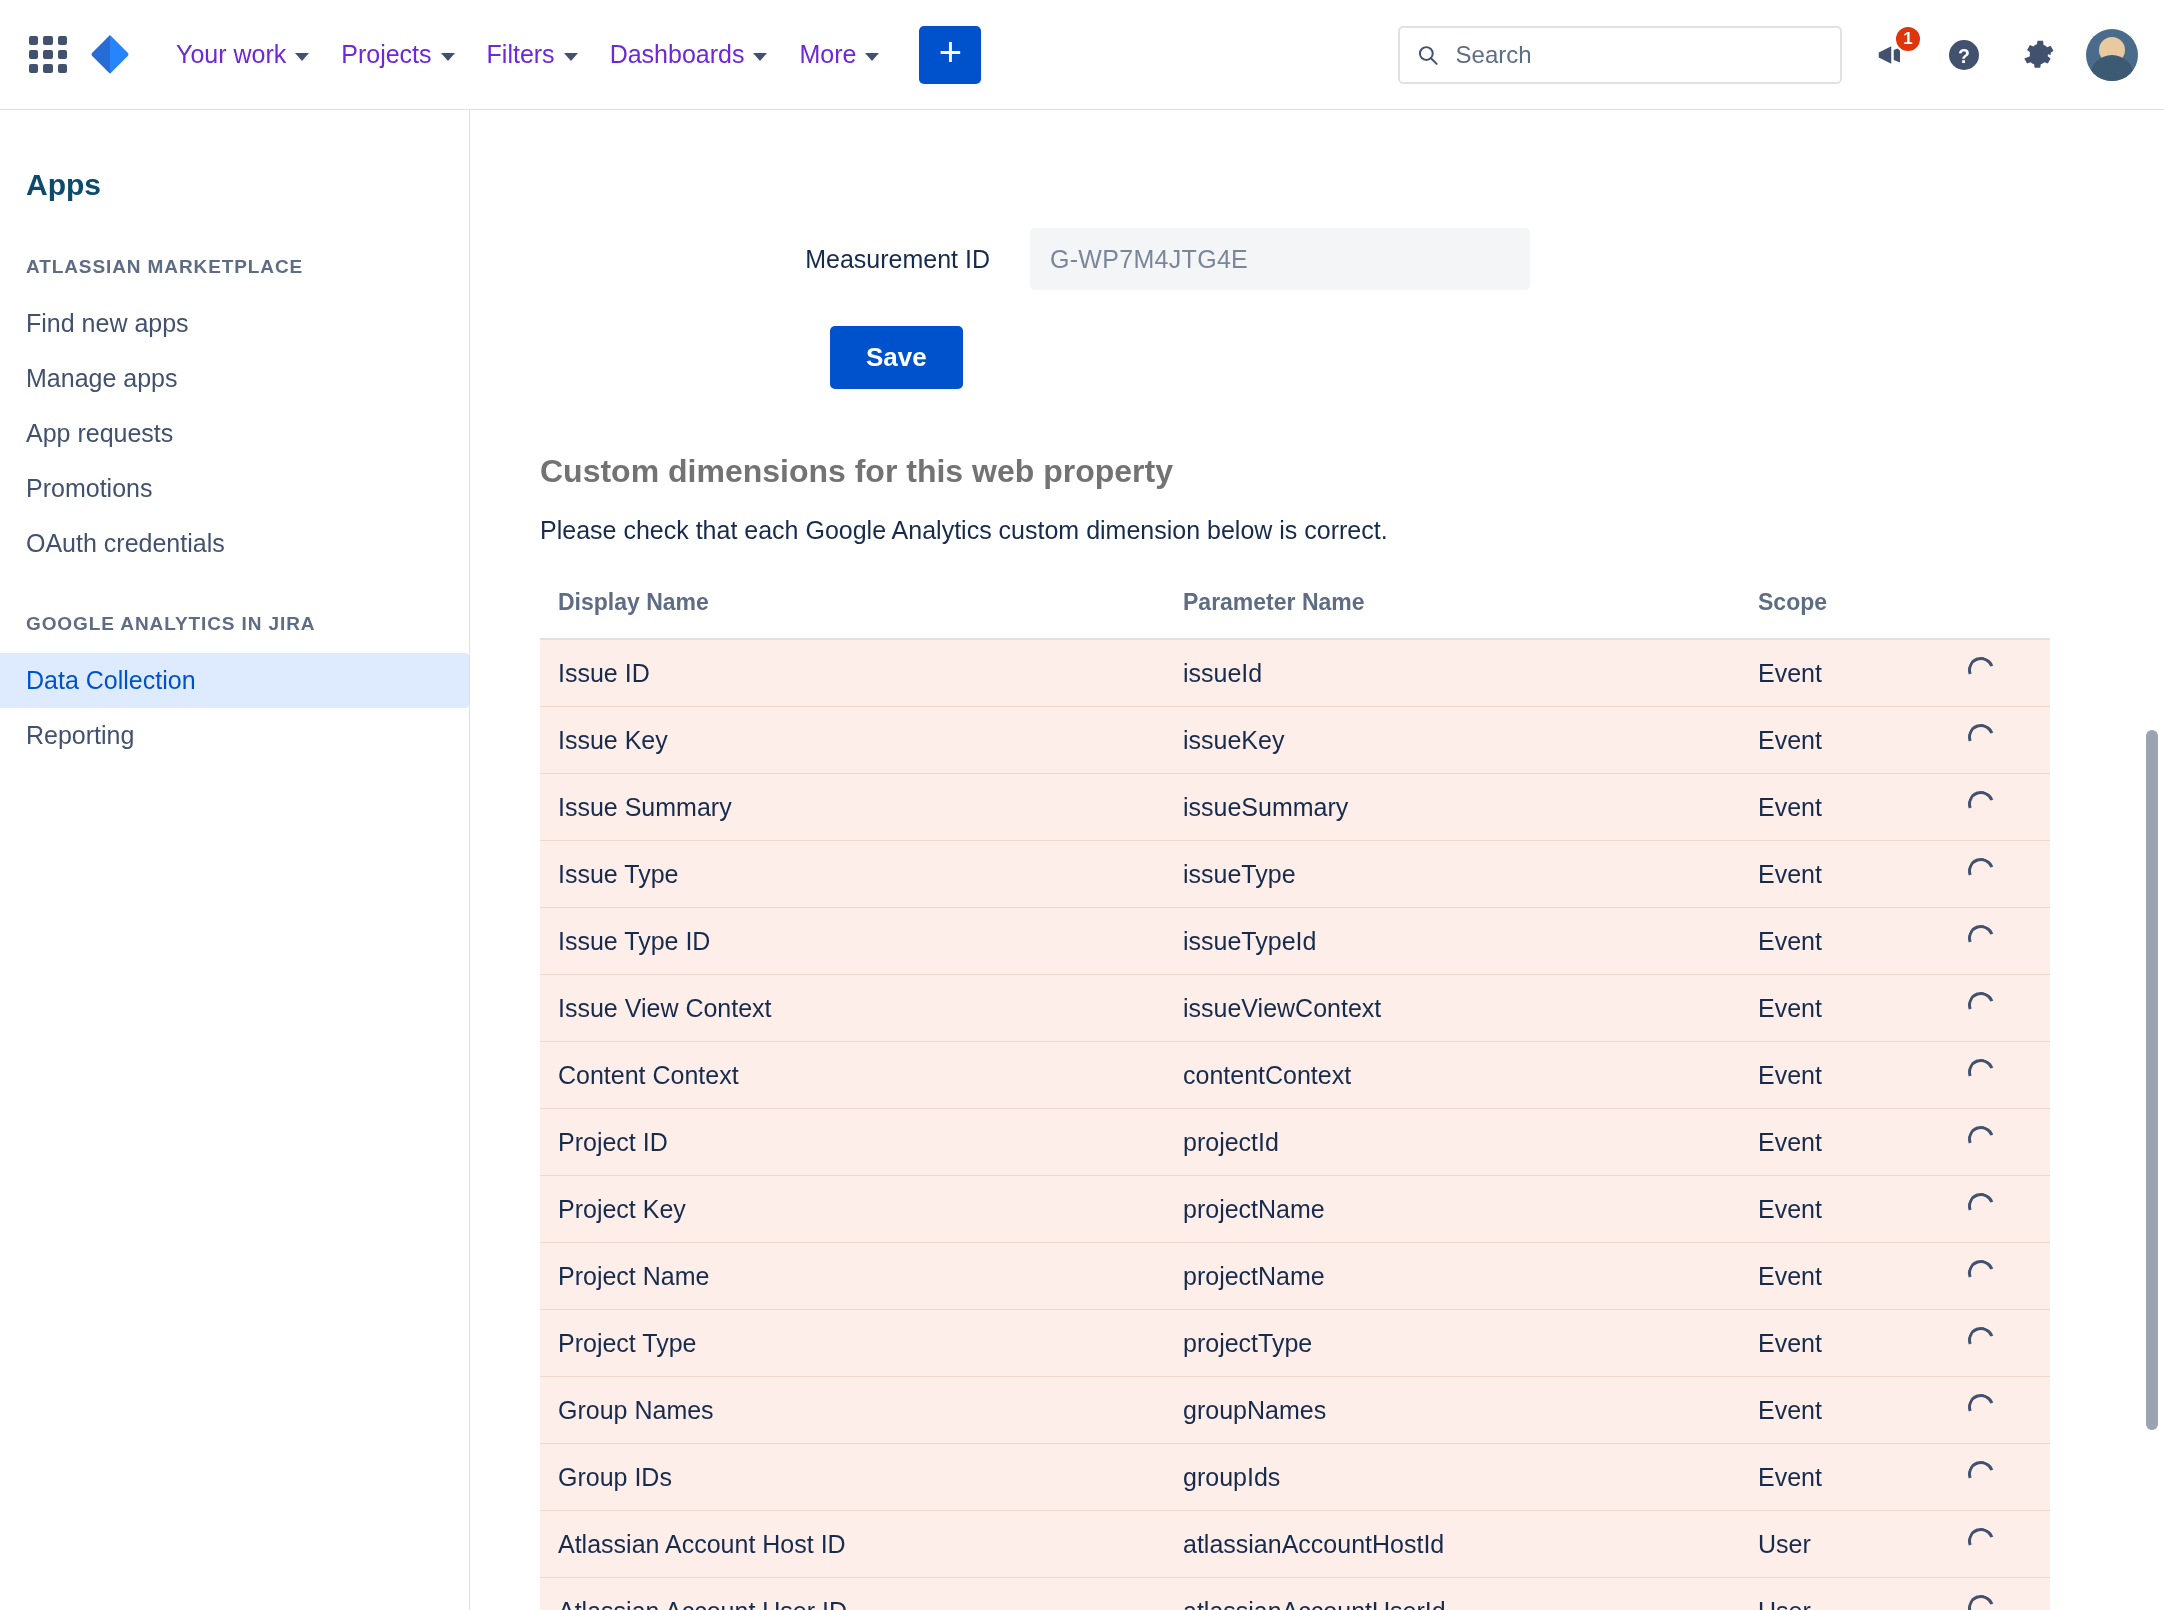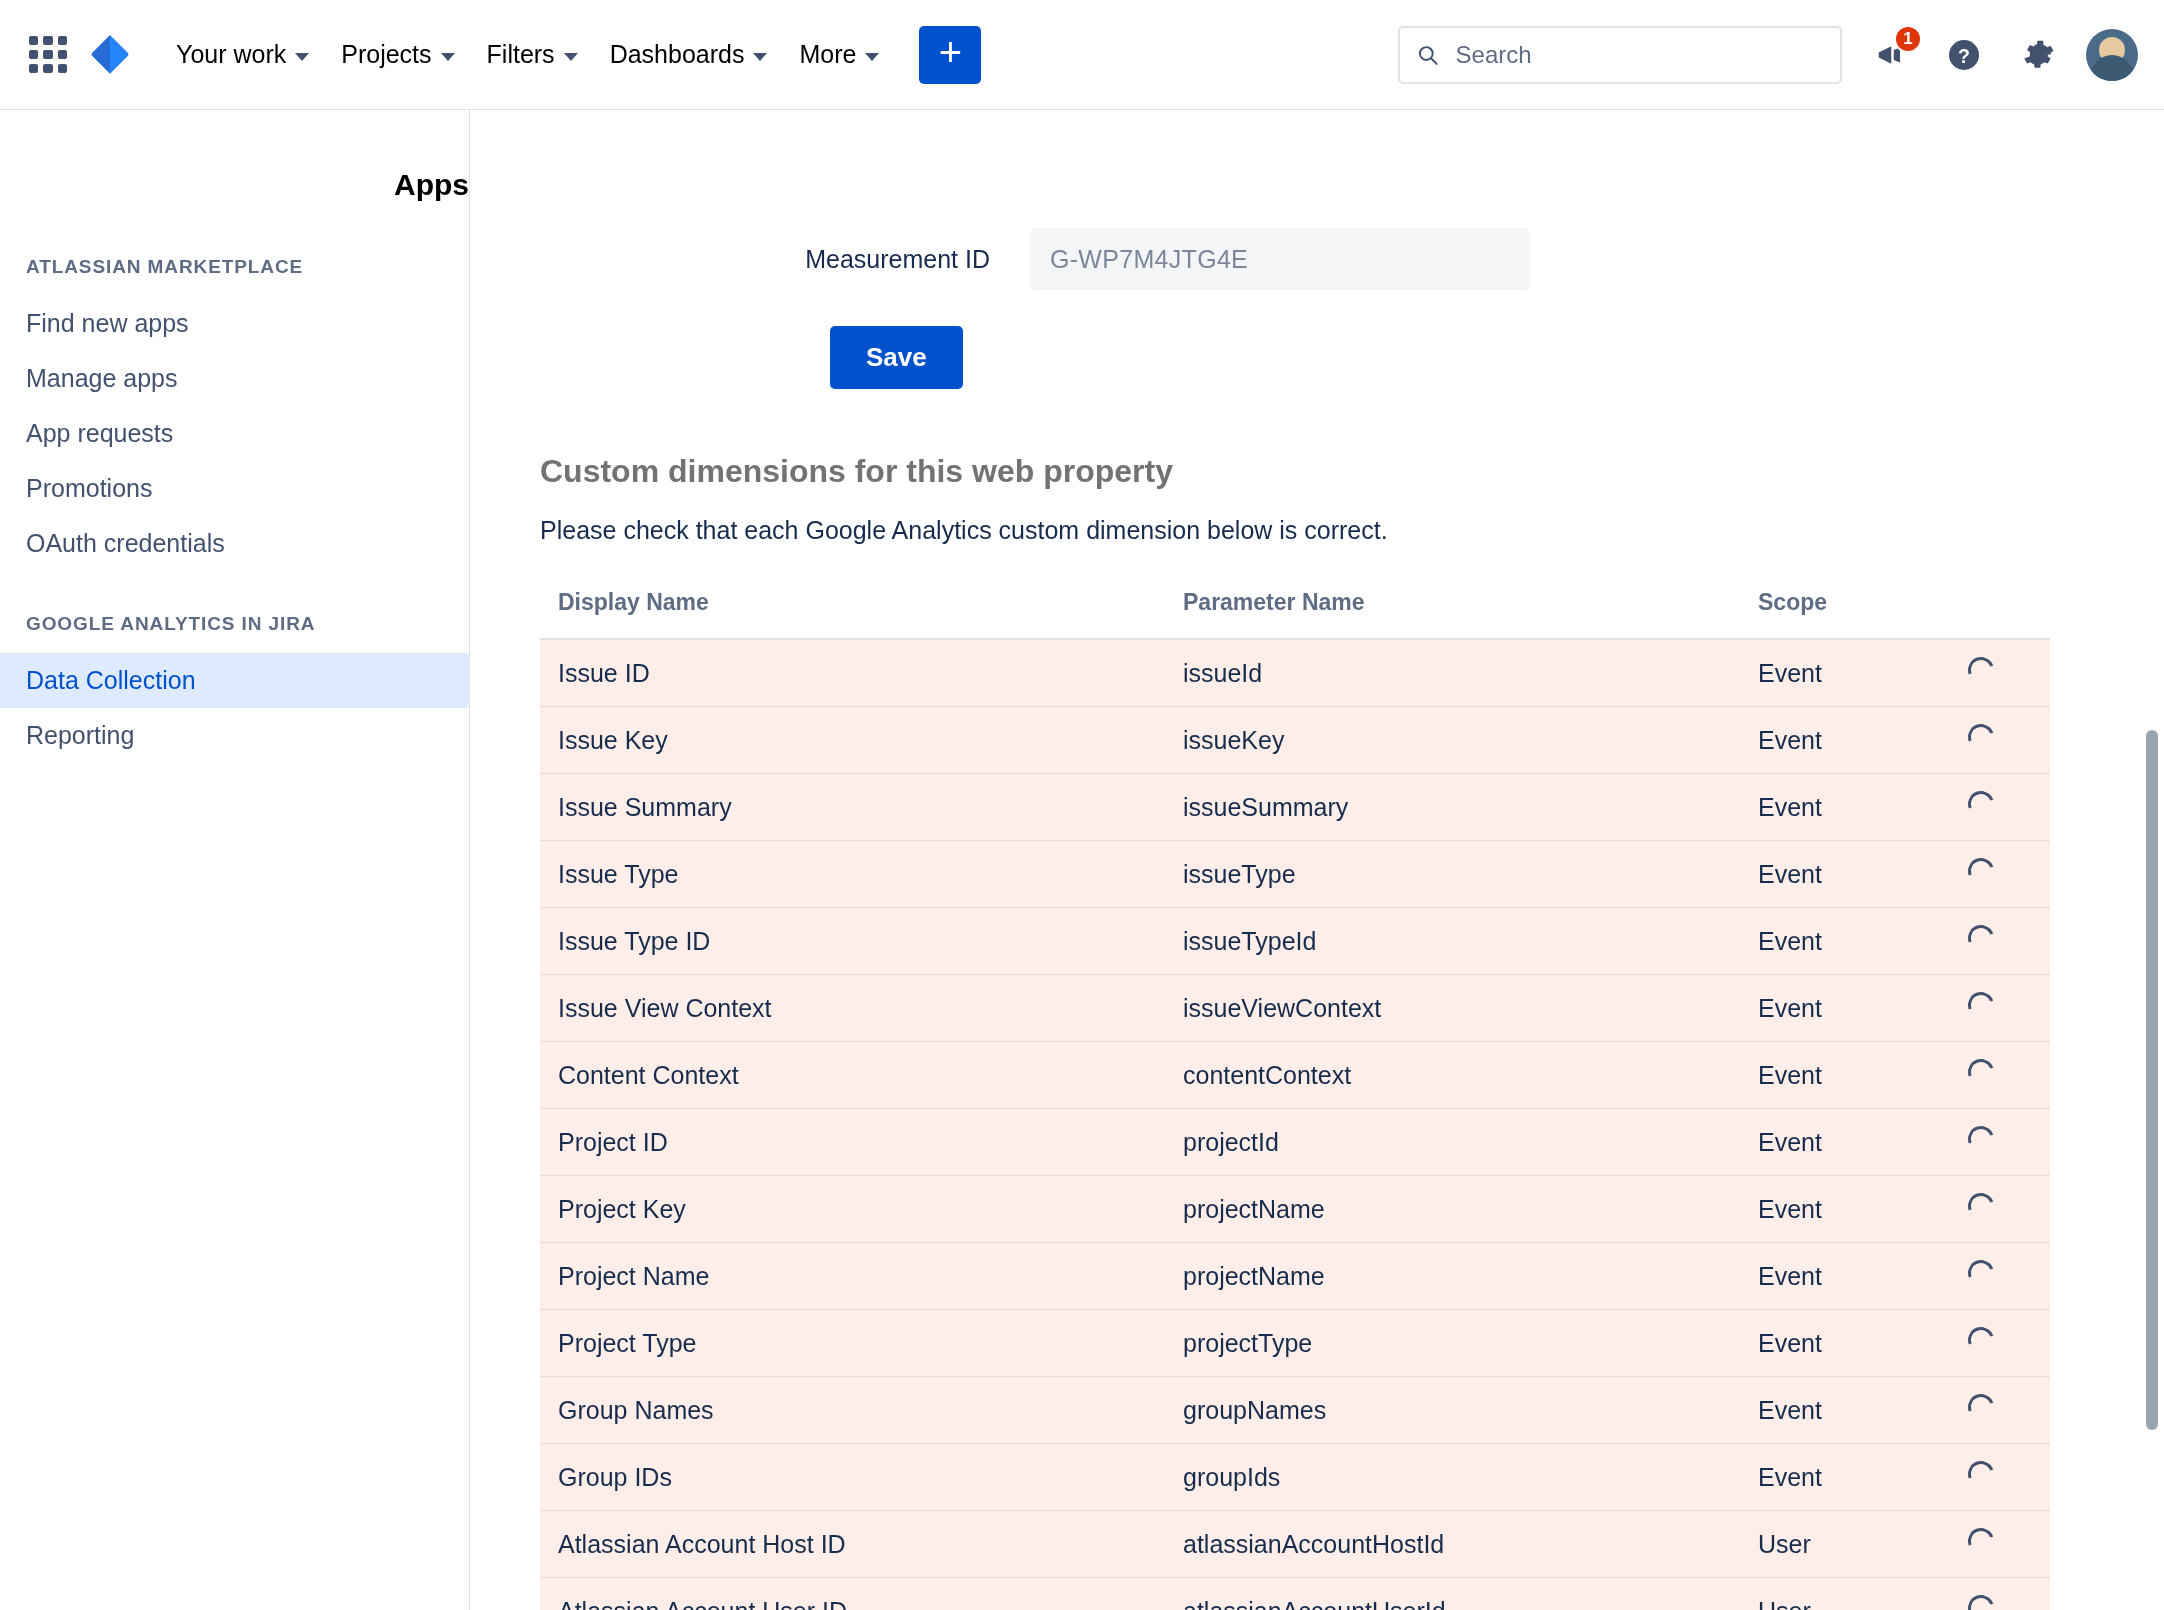--- a/index.html
+++ b/index.html
@@ -38,21 +38,21 @@
     display: block;
   }
   .jira-logo {
     width: 52px; height: 52px;
     margin-right: 26px;
     display: flex; align-items: center; justify-content: center;
     cursor: pointer;
   }
   .nav-item {
     font-size: 25px;
-    color: #000000;
+    color: #6d28d9;
     padding: 10px 14px;
     margin-right: 4px;
     display: flex;
     align-items: center;
     gap: 9px;
     border-radius: 4px;
     cursor: pointer;
     white-space: nowrap;
   }
   .caret {
@@ -154,22 +154,21 @@
     width: 470px;
     min-width: 470px;
     border-right: 1px solid #dfe1e6;
     padding-top: 58px;
     background: #fff;
     position: relative;
   }
   .sidebar h2 {
     font-size: 30px;
     margin: 0 0 54px 26px;
-    color: #000000;
-    text-align: right;
+    color: #0c4a6e;
   }
   .side-section {
     font-size: 19px;
     font-weight: bold;
     letter-spacing: 0.9px;
     color: #5e6c84;
     margin: 0 0 18px 26px;
     text-transform: uppercase;
   }
   .side-link {

